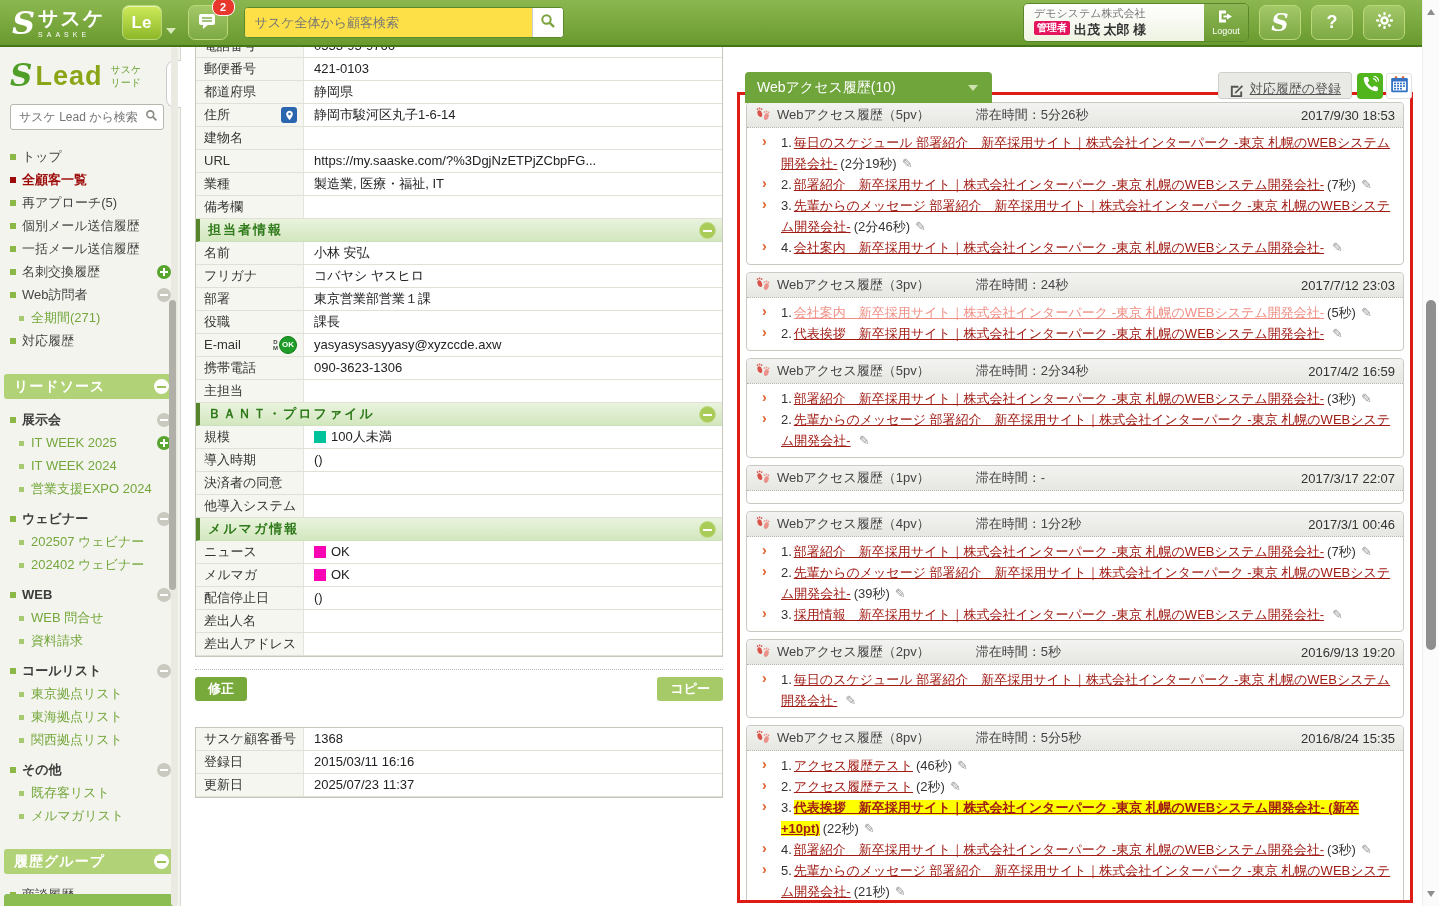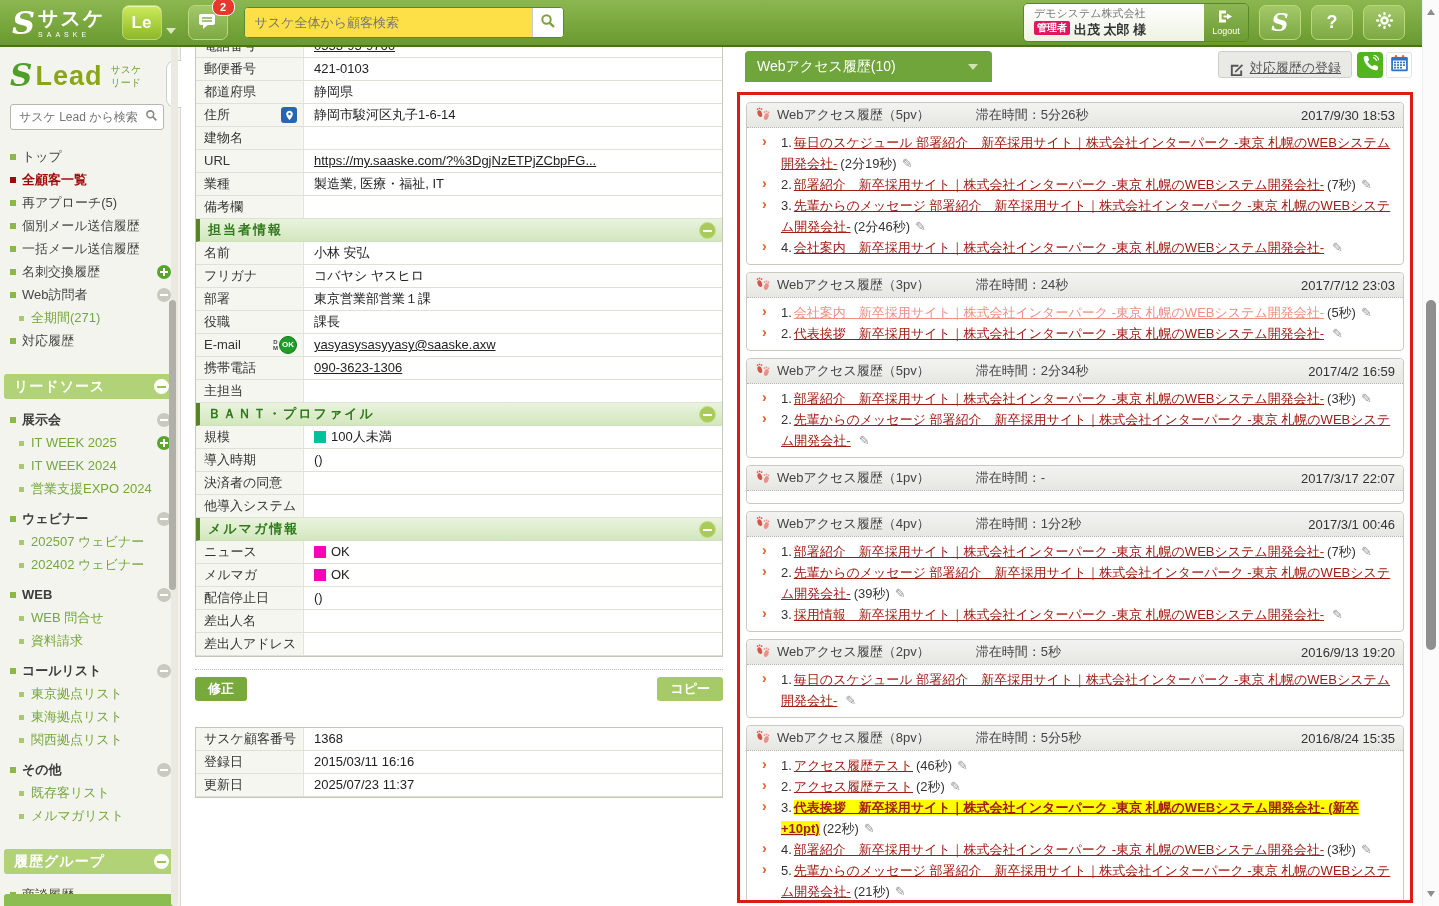--- a/index.html
+++ b/index.html
@@ -79,21 +79,21 @@
   .side-scroll{position:absolute;right:2px;top:0;bottom:0;width:7px;background:#eaeae3;border-radius:4px}
   .side-thumb{position:absolute;right:2px;top:253px;width:7px;height:290px;background:#b0b0a8;border-radius:4px;cursor:pointer}
   
   .detail{position:absolute;left:195px;top:34px;width:528px;z-index:1;font-size:13px}
   .detail-card{border:1px solid #c6c6bc;background:#fff}
   .row{display:flex;height:22px;line-height:22px;border-bottom:1px solid #e0e0d6}
   .rows .row:last-child{border-bottom:1px solid #e0e0d6}
   .cell-label{width:108px;background:#f6f6f0;padding:0 6px 0 8px;color:#333;border-right:1px solid #e4e4da;
               display:flex;align-items:center;box-sizing:border-box}
   .cell-value{flex:1;padding-left:10px;color:#222;display:flex;align-items:center;gap:5px;overflow:hidden;white-space:nowrap}
-  .val.link{text-decoration:underline;cursor:pointer}
+  .val.link{cursor:pointer}
   .chip{width:12px;height:12px;display:inline-block;flex:none}
   .chip.teal{background:#00c39b}
   .chip.magenta{background:#fb02b5}
   .sec-head{height:22px;line-height:22px;background:linear-gradient(#eaf3de,#d2e7be);border-left:4px solid #55842c;
             padding-left:8px;position:relative;border-bottom:1px solid #cfe0bd}
   .sec-title{color:#2f7a1a;font-weight:bold;font-size:13px;letter-spacing:2px}
   .sec-minus{position:absolute;right:6px;top:3px;width:15px;height:15px;border-radius:50%;background:#a9cb57;
              border:1px solid #c4dc8c;cursor:pointer}
   .sec-minus::before{content:"";position:absolute;left:3px;top:6.5px;width:9px;height:2px;background:#fff}
   .pin{margin-left:auto;width:16px;height:16px;border-radius:3px;background:#2a66b0;display:flex;
@@ -102,21 +102,21 @@
   .dm{font-size:6px;line-height:6px;color:#444;font-weight:bold;display:flex;flex-direction:column;align-items:center}
   .okc{width:16px;height:16px;border-radius:50%;background:#1e9e28;border:1px solid #0d7a16;color:#fff;font-size:8px;
        font-weight:bold;display:flex;align-items:center;justify-content:center}
   .detail-actions{border-top:1px dotted #b9b9b0;margin-top:12px;padding-top:7px;display:flex;
                   justify-content:space-between;gap:6px}
   .btn{color:#fff;font-size:13px;padding:3px 13px;border-radius:3px;cursor:pointer;font-weight:bold}
   .btn-edit{background:#77a93b}
   .btn-copy{background:#a6ca67}
   .meta-tbl{border:1px solid #c6c6bc;margin-top:26px;background:#fff}
   
-  .hist-toolbar{position:absolute;left:745px;top:48px;width:668px;height:36px;z-index:2}
+  .hist-toolbar{position:absolute;left:745px;top:69px;width:668px;height:36px;z-index:2}
   .hist-tab{position:absolute;left:0;top:3px;width:247px;height:31px;background:#6fa53b;border-radius:4px 4px 0 0;
             color:#fff;font-size:14px;line-height:31px;padding-left:12px;box-sizing:border-box;cursor:pointer}
   .tab-caret{position:absolute;right:14px;top:13px;width:0;height:0;border-left:5px solid transparent;
              border-right:5px solid transparent;border-top:6px solid #cfe3ae}
   .reg-btn{position:absolute;right:61px;top:3px;height:27px;background:#e9e9e5;border:1px solid #cfcfc9;border-radius:3px;
            display:flex;align-items:flex-end;gap:6px;padding:0 10px;font-size:13px;color:#555;box-sizing:border-box;cursor:pointer}
   .reg-btn span{text-decoration:underline}
   .phone-btn{position:absolute;right:30px;top:4px;width:26px;height:26px;background:#51b51e;border-radius:4px;
              display:flex;align-items:center;justify-content:center;cursor:pointer}
   .cal-btn{position:absolute;right:1px;top:4px;width:26px;height:26px;background:#fff;border-radius:3px;
@@ -607,21 +607,21 @@
                   <span class="dmok">
                     <span class="dm">
                     <span>D</span>
                     <span>M</span>
                   </span>
                     <span class="okc">OK</span>
                   </span>
                 </div>
                 <div class="cell-value">
 
-                  <span class="val link">yasyasysasyyasy@saaske.axw</span>
+                  <span class="val link">yasyasysasyyasy@xyzccde.axw</span>
                 </div>
               </div>
 
               <div class="row">
                 <div class="cell-label">
                   <span>携帯電話</span>
 
                 </div>
                 <div class="cell-value">
 

